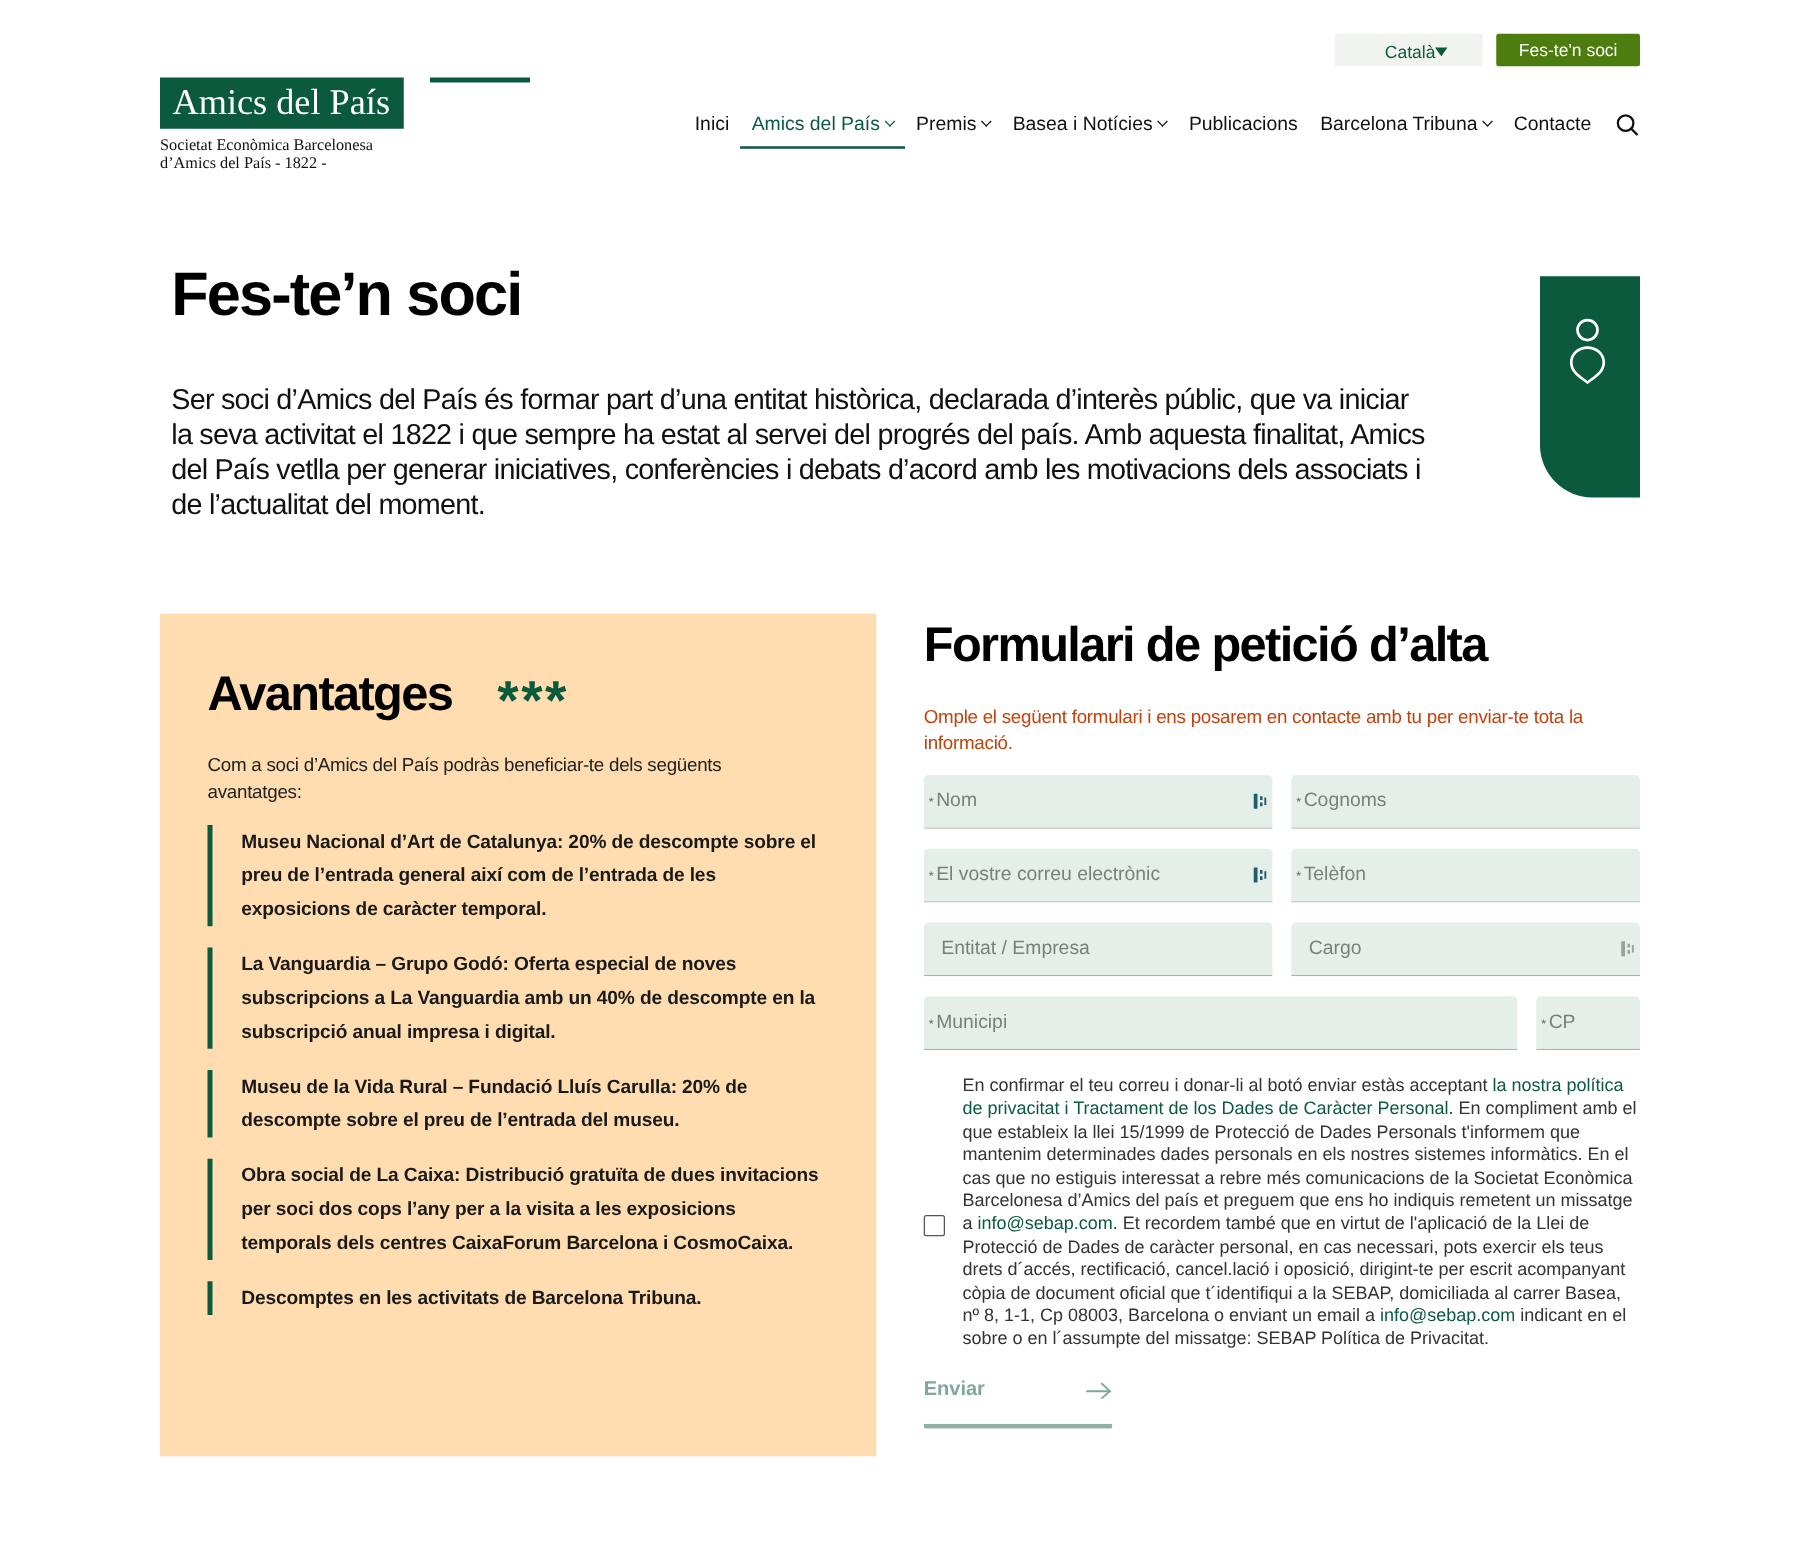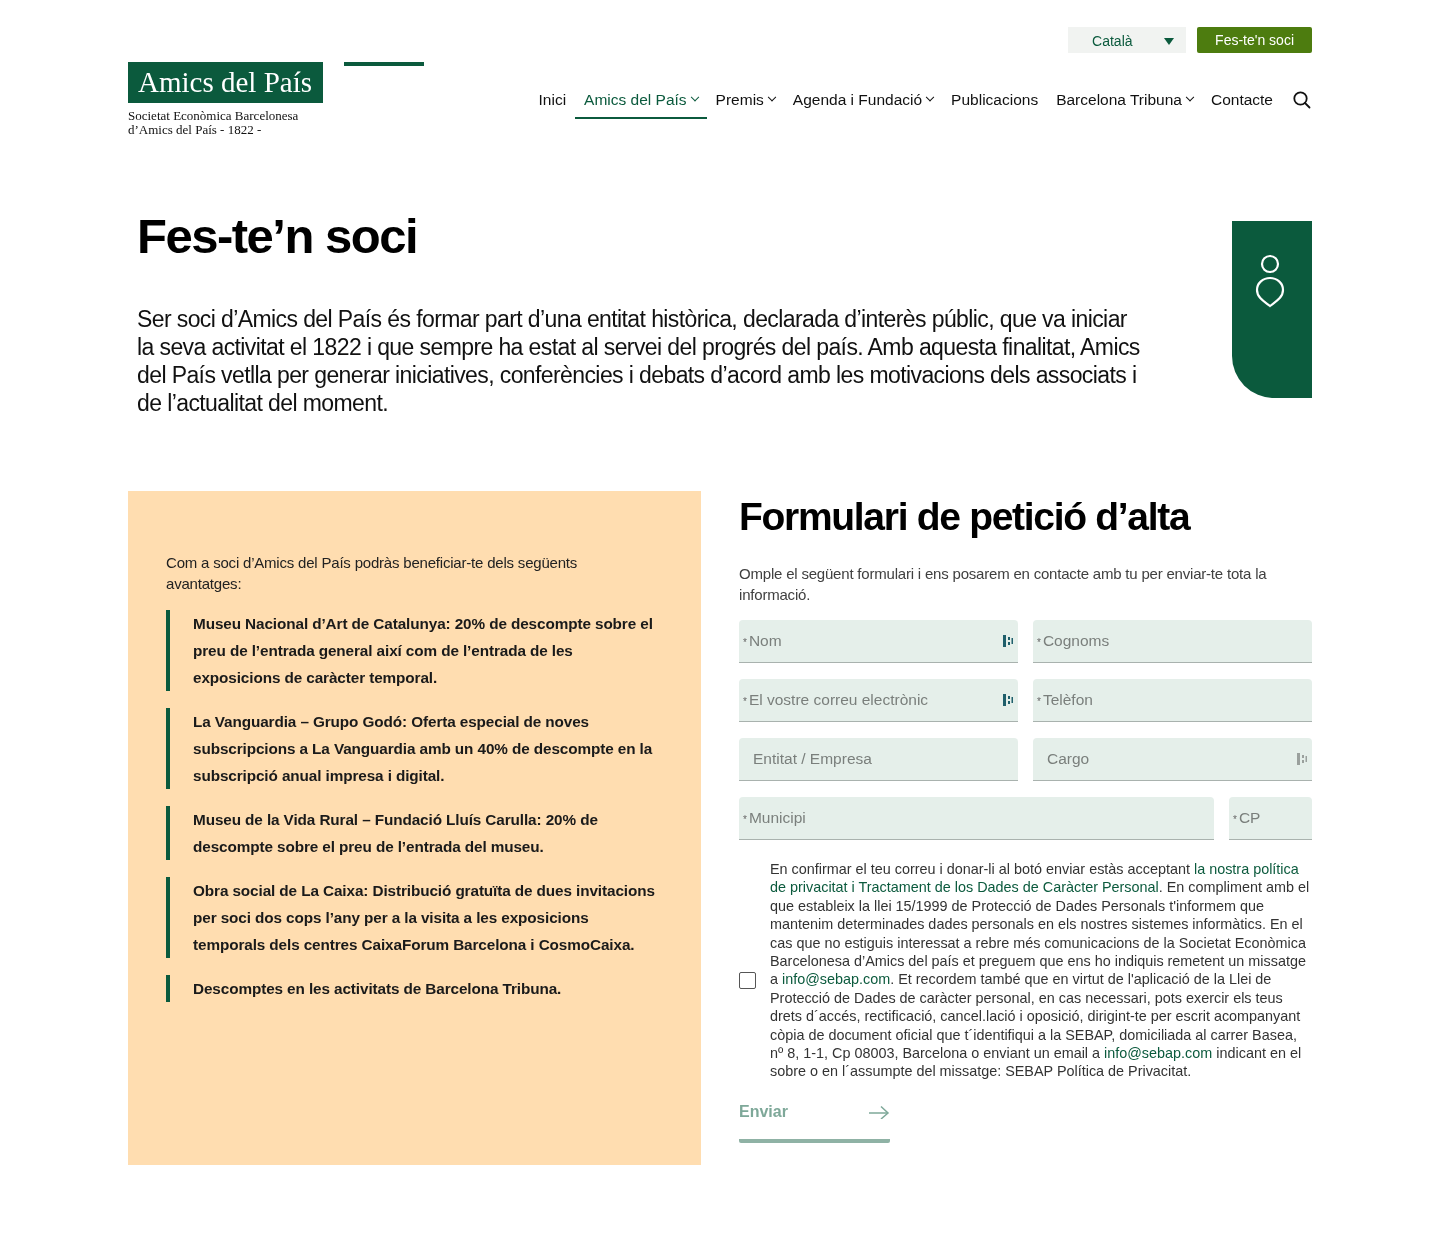--- a/index.html
+++ b/index.html
@@ -1,21 +1,21 @@
 <!DOCTYPE html>
 <html><head>
 <meta charset="utf-8">
 <style>
   * { box-sizing: border-box; margin: 0; padding: 0; }
   html, body { width: 1440px; height: 1234px; background: #ffffff; overflow: hidden; }
   body { font-family: "Liberation Sans", "DejaVu Sans", sans-serif; color: #111; position: relative; }
 
   
   .topbar { position: absolute; top: 27px; right: 128px; display: flex; gap: 11px; align-items: center; }
-  .lang-select { width: 118px; height: 26px; background: #f1f3f1; color: #0b5a3d; font-size: 14px; display: flex; align-items: center; justify-content: space-between; padding: 2px 12px 0 24px; cursor: pointer; }
+  .lang-select { width: 118px; height: 26px; background: #f1f3f1; color: #0b5a3d; font-size: 14px; display: flex; align-items: center; justify-content: center; padding: 2px 12px 0 24px; cursor: pointer; }
   .lang-caret { width: 0; height: 0; border-left: 5px solid transparent; border-right: 5px solid transparent; border-top: 7px solid #0b5a3d; }
   .cta-btn { height: 26px; padding: 0 18px; background: #4d7c0f; color: #fff; font-size: 14px; border-radius: 2px; display: flex; align-items: center; cursor: pointer; }
 
   .logo { position: absolute; left: 128px; top: 62px; width: 296px; }
   .logo-bar { position: absolute; left: 216px; top: 0; width: 80px; height: 4px; background: #0b5a3d; }
   .logo-box { display: inline-block; background: #0b5a3d; color: #fff; font-family: "Liberation Serif", "DejaVu Serif", serif; font-size: 29px; padding: 4px 11px 5px 10px; line-height: 32px; }
   .logo-sub { font-family: "Liberation Serif", "DejaVu Serif", serif; font-size: 13px; line-height: 14px; color: #111; margin-top: 6px; }
 
   .nav { position: absolute; top: 88px; right: 128px; display: flex; align-items: center; height: 24px; }
   .nav-item { font-size: 15.5px; color: #111; display: flex; align-items: center; gap: 5px; padding: 0 9px; cursor: pointer; position: relative; white-space: nowrap; }
@@ -35,21 +35,21 @@
   .panel-head { display: flex; align-items: center; gap: 36px; height: 50px; }
   .panel-title { font-size: 39px; font-weight: 700; letter-spacing: -1.3px; color: #000; }
   .stars { color: #0b5a3d; font-size: 44px; font-weight: 700; letter-spacing: 2px; line-height: 40px; margin-top: 10px; }
   .panel-intro { margin-top: 21px; font-size: 15px; line-height: 21px; color: #222; width: 450px; letter-spacing: -0.2px; }
   .benefits { margin-top: 16px; list-style: none; }
   .benefit { border-left: 4px solid #0b5a3d; padding-left: 23px; font-size: 15.3px; font-weight: 700; line-height: 27px; color: #1a1a1a; margin-bottom: 17px; width: 498px; letter-spacing: -0.1px; }
 
   
   .form { position: absolute; left: 739px; top: 492px; width: 573px; }
   .form-title { font-size: 39px; font-weight: 700; letter-spacing: -1.3px; color: #000; line-height: 50px; }
-  .form-intro { margin-top: 21px; font-size: 15px; line-height: 21px; color: #404040; letter-spacing: -0.2px; }
+  .form-intro { margin-top: 21px; font-size: 15px; line-height: 21px; color: #c2410c; letter-spacing: -0.2px; }
   .row { display: flex; gap: 15px; margin-top: 0; }
   .fields { margin-top: 15px; display: flex; flex-direction: column; gap: 16px; }
   .field { height: 43px; background: #e5efea; border-radius: 4px 4px 0 0; border-bottom: 1.5px solid #a9b2ae; display: flex; align-items: center; padding: 0 6px 0 4px; position: relative; flex: 1; cursor: text; }
   .field.w-half { flex: 0 0 279px; }
   .field.w-muni { flex: 0 0 475px; }
   .field.w-cp { flex: 0 0 83px; }
   .req { font-size: 10px; color: #666; margin-right: 2px; margin-top: 2px; }
   .ph { font-size: 15.5px; color: #7a7f7c; }
   .ph.pad { margin-left: 10px; }
   .kp-icon { position: absolute; right: 4px; top: 14px; width: 12px; height: 14px; }
@@ -87,21 +87,21 @@
   </div>
   <div class="nav-item active">
     <span>Amics del País</span>
     <span class="chev"></span>
   </div>
   <div class="nav-item">
     <span>Premis</span>
     <span class="chev"></span>
   </div>
   <div class="nav-item">
-    <span>Agenda i Fundació</span>
+    <span>Basea i Notícies</span>
     <span class="chev"></span>
   </div>
   <div class="nav-item">
     <span>Publicacions</span>
   </div>
   <div class="nav-item">
     <span>Barcelona Tribuna</span>
     <span class="chev"></span>
   </div>
   <div class="nav-item">
@@ -116,20 +116,24 @@
 <h1 class="hero-title">Fes-te’n soci</h1>
 <p class="hero-text">Ser soci d’Amics del País és formar part d’una entitat històrica, declarada d’interès públic, que va iniciar la seva activitat el 1822 i que sempre ha estat al servei del progrés del país. Amb aquesta finalitat, Amics del País vetlla per generar iniciatives, conferències i debats d’acord amb les motivacions dels associats i de l’actualitat del moment.</p>
 <div class="hero-badge">
   <svg width="30" height="56" viewBox="0 0 30 56" fill="none" stroke="#fff" stroke-width="2.2">
     <circle cx="15" cy="10" r="8"></circle>
     <path d="M15 52 C 10 48, 2 44, 2 36 C 2 29, 8 24, 15 24 C 22 24, 28 29, 28 36 C 28 44, 20 48, 15 52 Z"></path>
   </svg>
 </div>
 
 <section class="panel">
+  <div class="panel-head">
+    <h2 class="panel-title">Avantatges</h2>
+    <span class="stars">***</span>
+  </div>
   <p class="panel-intro">Com a soci d’Amics del País podràs beneficiar-te dels següents avantatges:</p>
   <ul class="benefits">
     <li class="benefit">Museu Nacional d’Art de Catalunya: 20% de descompte sobre el preu de l’entrada general així com de l’entrada de les exposicions de caràcter temporal.</li>
     <li class="benefit">La Vanguardia – Grupo Godó: Oferta especial de noves subscripcions a La Vanguardia amb un 40% de descompte en la subscripció anual impresa i digital.</li>
     <li class="benefit">Museu de la Vida Rural – Fundació Lluís Carulla: 20% de descompte sobre el preu de l’entrada del museu.</li>
     <li class="benefit">Obra social de La Caixa: Distribució gratuïta de dues invitacions per soci dos cops l’any per a la visita a les exposicions temporals dels centres CaixaForum Barcelona i CosmoCaixa.</li>
     <li class="benefit">Descomptes en les activitats de Barcelona Tribuna.</li>
   </ul>
 </section>
 

